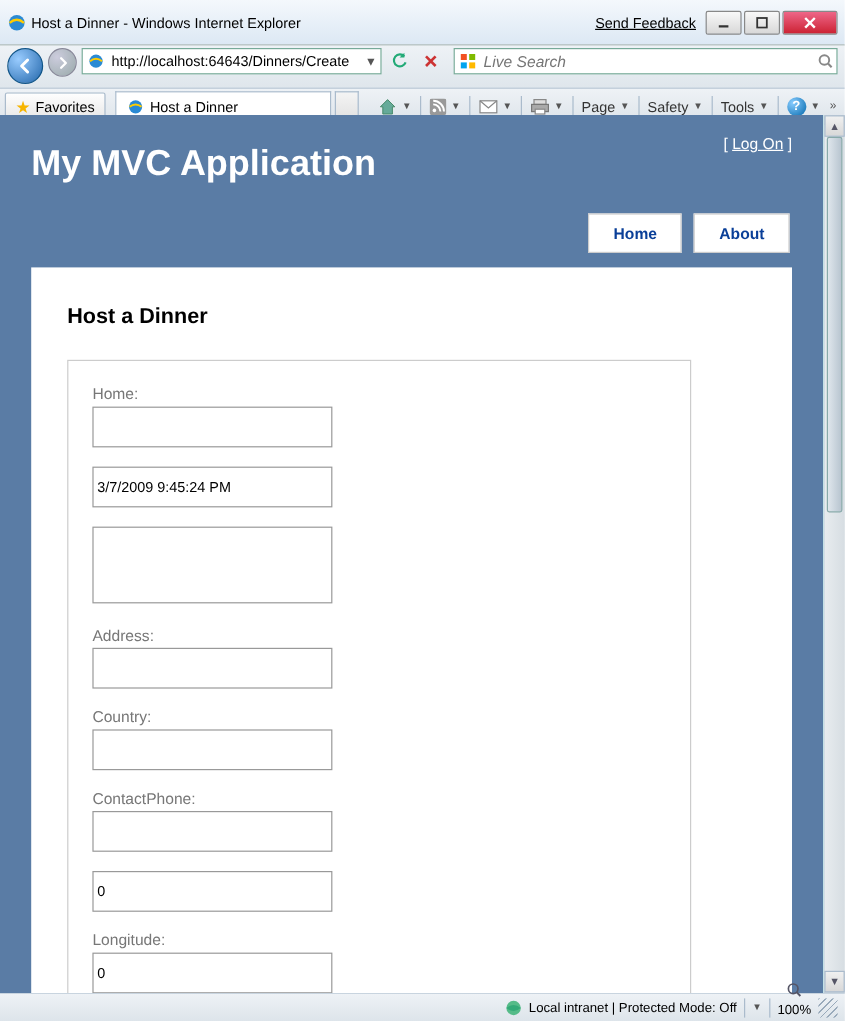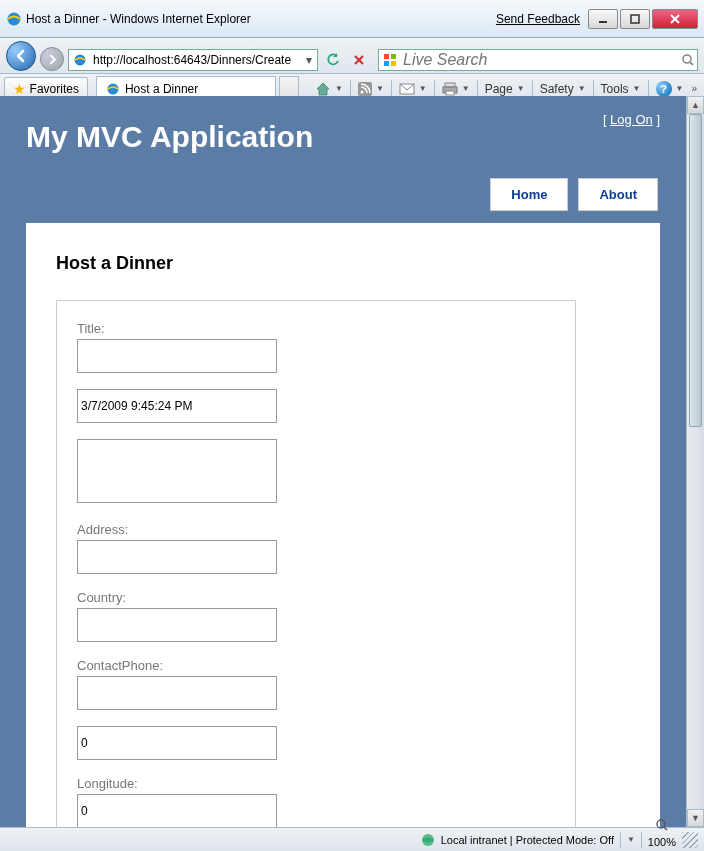--- a/index.html
+++ b/index.html
@@ -8,31 +8,31 @@
 
 .titlebar { height: 38px; background: linear-gradient(#f4f8fc, #dce8f4); border-bottom: 1px solid #9aa; display: flex; align-items: center; padding: 16px 6px; }
 .titlebar .ie-icon { width: 16px; height: 16px; margin-right: 4px; }
 .titlebar .title { flex: 1; color: #000; font-size: 12px; }
 .titlebar .feedback { color: #000; text-decoration: underline; margin-right: 8px; cursor: pointer; }
 .win-btns { display: flex; gap: 2px; }
 .win-btn { width: 30px; height: 20px; border: 1px solid #888; background: linear-gradient(#f8f8f8,#d8d8d8); display:flex; align-items:center; justify-content:center; border-radius: 2px; font-size: 10px; }
 .win-btn.close { background: linear-gradient(#e68,#c23); color: #fff; width: 46px; }
 
 
-.navbar { height: 36px; background: linear-gradient(#eef2f6,#dfe6ec); border-bottom: 1px solid #abc; display:flex; align-items:flex-end; padding: 2px 6px; gap: 4px; }
+.navbar { height: 36px; background: linear-gradient(#eef2f6,#dfe6ec); border-bottom: 1px solid #abc; display:flex; align-items:flex-start; padding: 2px 6px; gap: 4px; }
 .nav-round { width: 30px; height: 30px; border-radius: 50%; background: radial-gradient(circle at 30% 30%, #9cf, #26a); border:1px solid #158; display:flex; align-items:center; justify-content:center; color:#fff; font-size:16px; }
 .nav-round.fwd { width: 24px; height: 24px; background: radial-gradient(circle at 30% 30%, #ccd, #9aa); border-color:#889; font-size:13px;}
 .addr-wrap { flex: 0 0 250px; display:flex; align-items:center; background:#fff; border:1px solid #7a9; height:22px; }
 .addr-icon { width:16px; height:16px; margin: 0 3px; }
 .addr-input { flex:1; border:none; outline:none; font-size:12px; padding: 0 2px; }
 .addr-dd { width:16px; text-align:center; color:#555; cursor:pointer; }
 .nav-btn { width:22px; height:22px; display:flex; align-items:center; justify-content:center; border:1px solid transparent; }
 .search-wrap { flex:1; display:flex; align-items:center; background:#fff; border:1px solid #7a9; height:22px; margin-left:4px;}
 .search-wrap .wlogo { width:16px; height:16px; margin:0 3px; }
-.search-input { flex:1; border:none; outline:none; font-size:16px; font-style: italic; color:#1d4ed8; padding:0 2px;}
+.search-input { flex:1; border:none; outline:none; font-size:13px; font-style: italic; color:#1d4ed8; padding:0 2px;}
 .search-dd { width:16px; text-align:center; color:#555; }
 
 
 .toolbar { height: 30px; background: linear-gradient(#eef2f6,#dde4ea); border-bottom:1px solid #abc; display:flex; align-items:center; padding: 2px 4px; gap:2px; }
 .fav-btn { display:flex; align-items:center; gap:4px; padding: 3px 8px; border:1px solid #abc; background:linear-gradient(#fefefe,#e6e6e6); border-radius:2px; }
 .star { color:#f7b500; font-size:14px; }
 .tab { display:flex; align-items:center; gap:4px; padding:4px 8px; background:#fff; border:1px solid #abc; border-bottom:none; margin-left:6px; height:26px; min-width:180px; }
 .new-tab { width:20px; height:26px; border:1px solid #abc; border-bottom:none; background:linear-gradient(#f4f4f4,#e0e0e0); margin-left:1px; }
 .toolbar .spacer { flex:1; }
 .tool-group { display:flex; align-items:center; gap:0; }
@@ -246,21 +246,21 @@
         </div>
         <div class="menu">
           <div class="menu-item">Home</div>
           <div class="menu-item">About</div>
         </div>
         <div class="white-card">
           <div class="page-heading">Host a Dinner</div>
           <div class="form-box">
 
             <div class="field">
-              <label>Title:</label>
+              <label>Home:</label>
               <input type="text" value="" style="">
             </div>
 
             <div class="field">
               <input type="text" value="3/7/2009 9:45:24 PM" style="">
             </div>
 
             <div class="field">
               <textarea style=""></textarea>
             </div>

